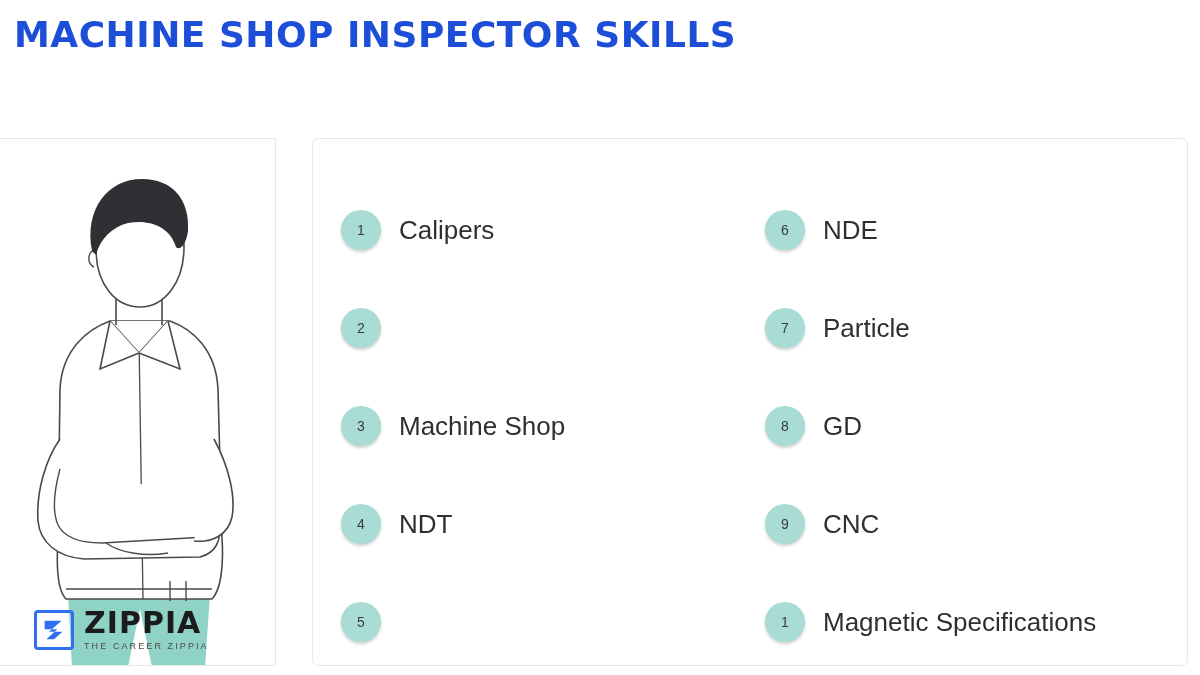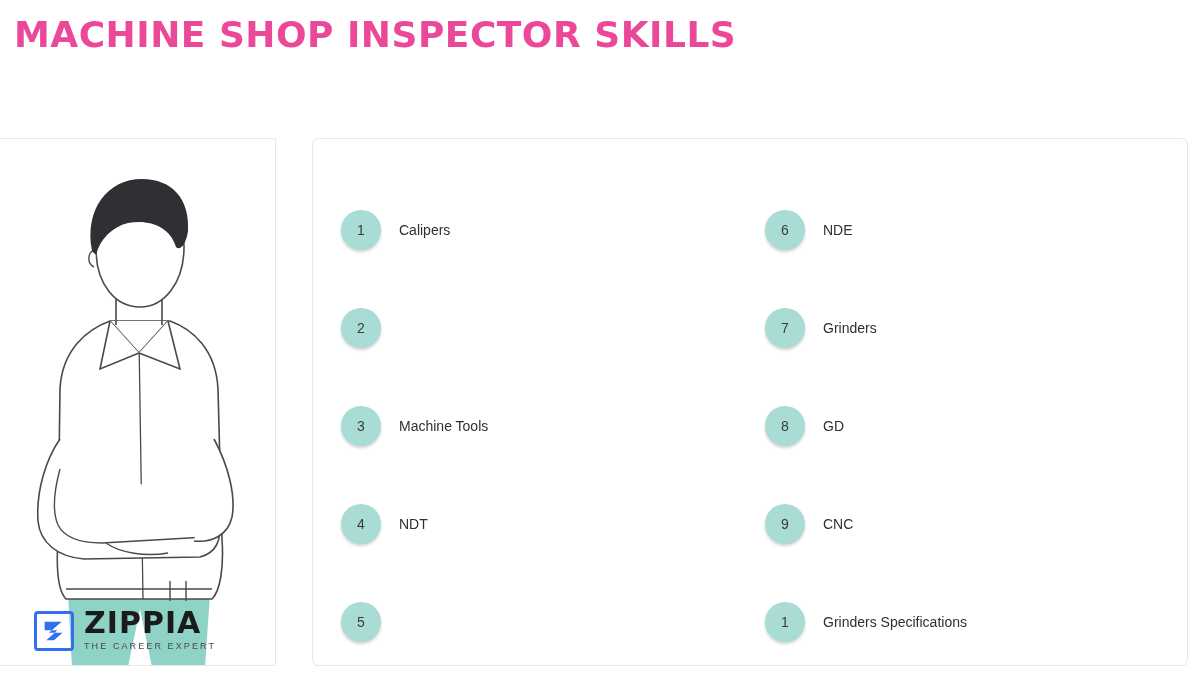--- a/index.html
+++ b/index.html
@@ -15,21 +15,21 @@
     position: relative;
   }
 
   #page-title {
     position: absolute;
     left: 14px;
     top: 14px;
     font-size: 36px;
     font-weight: bold;
     letter-spacing: 0.5px;
-    color: #ec4899;
+    color: #1d4ed8;
     text-transform: uppercase;
     font-family: "DejaVu Sans", sans-serif;
   }
 
   
   #illustration-panel {
     position: absolute;
     left: 0px;
     top: 138px;
     width: 276px;
@@ -47,21 +47,21 @@
     width: 276px;
     height: 528px;
   }
 
   
   #zippia-logo {
     position: absolute;
     left: 34px;
     top: 608px;
     display: flex;
-    align-items: flex-end;
+    align-items: center;
     gap: 10px;
   }
   #zippia-mark {
     width: 40px;
     height: 40px;
     border: 3px solid #2f6ff0;
     border-radius: 4px;
     box-sizing: border-box;
     position: relative;
     flex: none;
@@ -121,21 +121,21 @@
     background: #a9dcd4;
     box-shadow: 0 2px 3px rgba(0,0,0,0.18);
     display: flex;
     align-items: center;
     justify-content: center;
     font-size: 14px;
     color: #3c3c3c;
     font-family: "Liberation Sans", sans-serif;
   }
   .skill-label {
-    font-size: 14px;
+    font-size: 26px;
     color: #2f2f2f;
     font-family: "Liberation Sans", sans-serif;
     white-space: nowrap;
   }
 </style>
 </head>
 <body>
 
 <div id="page-title">MACHINE SHOP INSPECTOR SKILLS</div>
 
@@ -170,63 +170,63 @@
 </div>
 
 <div id="zippia-logo">
   <div id="zippia-mark">
     <svg viewBox="0 0 40 40" width="34" height="34" xmlns="http://www.w3.org/2000/svg">
       <path d="M9 9 H29 L14 22 H30 L20 31 H11 L24 19 H9 Z" fill="#2f6ff0"></path>
     </svg>
   </div>
   <div id="zippia-wordmark">
     <div id="zippia-name">ZIPPIA</div>
-    <div id="zippia-tagline">THE CAREER EXPERT</div>
+    <div id="zippia-tagline">THE CAREER ZIPPIA</div>
   </div>
 </div>
 
 <div id="skills-card">
 
   <div class="skills-column" id="skills-column-left">
     <div class="skill-item">
       <div class="skill-badge">1</div>
       <div class="skill-label">Calipers</div>
     </div>
     <div class="skill-item">
       <div class="skill-badge">2</div>
     </div>
     <div class="skill-item">
       <div class="skill-badge">3</div>
-      <div class="skill-label">Machine Tools</div>
+      <div class="skill-label">Machine Shop</div>
     </div>
     <div class="skill-item">
       <div class="skill-badge">4</div>
       <div class="skill-label">NDT</div>
     </div>
     <div class="skill-item">
       <div class="skill-badge">5</div>
     </div>
   </div>
 
   <div class="skills-column" id="skills-column-right">
     <div class="skill-item">
       <div class="skill-badge">6</div>
       <div class="skill-label">NDE</div>
     </div>
     <div class="skill-item">
       <div class="skill-badge">7</div>
-      <div class="skill-label">Grinders</div>
+      <div class="skill-label">Particle</div>
     </div>
     <div class="skill-item">
       <div class="skill-badge">8</div>
       <div class="skill-label">GD</div>
     </div>
     <div class="skill-item">
       <div class="skill-badge">9</div>
       <div class="skill-label">CNC</div>
     </div>
     <div class="skill-item">
       <div class="skill-badge">1</div>
-      <div class="skill-label">Grinders Specifications</div>
+      <div class="skill-label">Magnetic Specifications</div>
     </div>
   </div>
 
 </div>
 
 </body></html>

